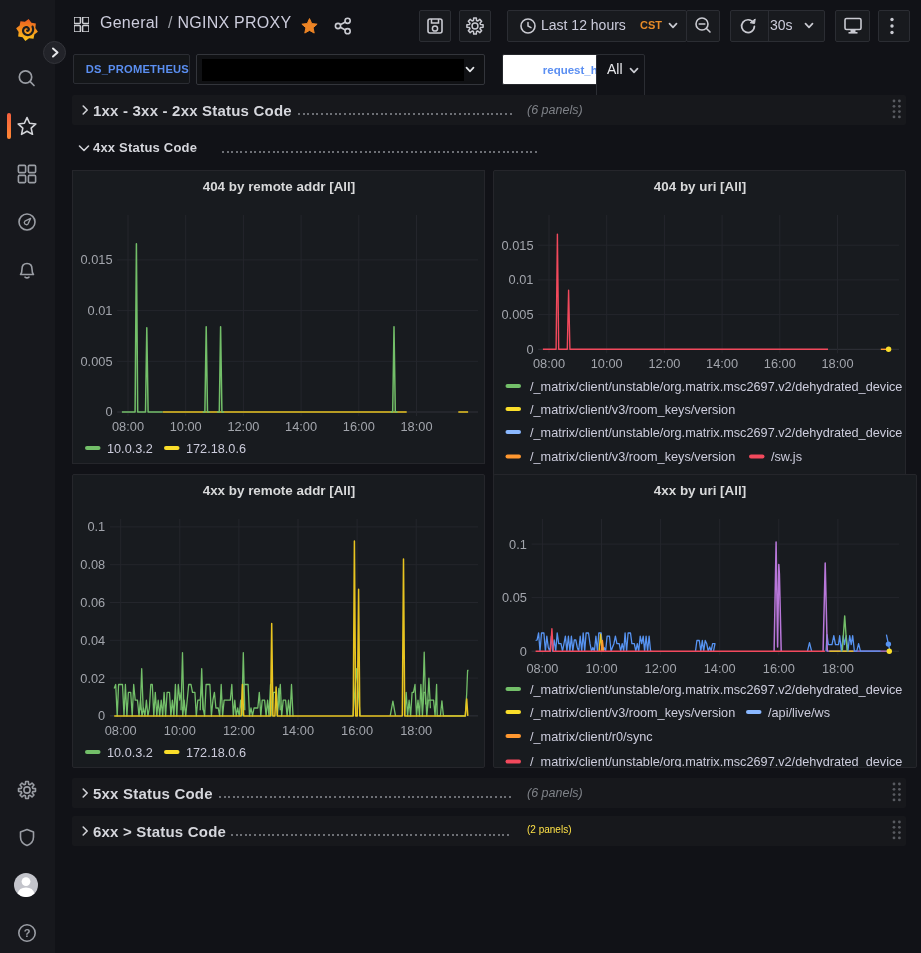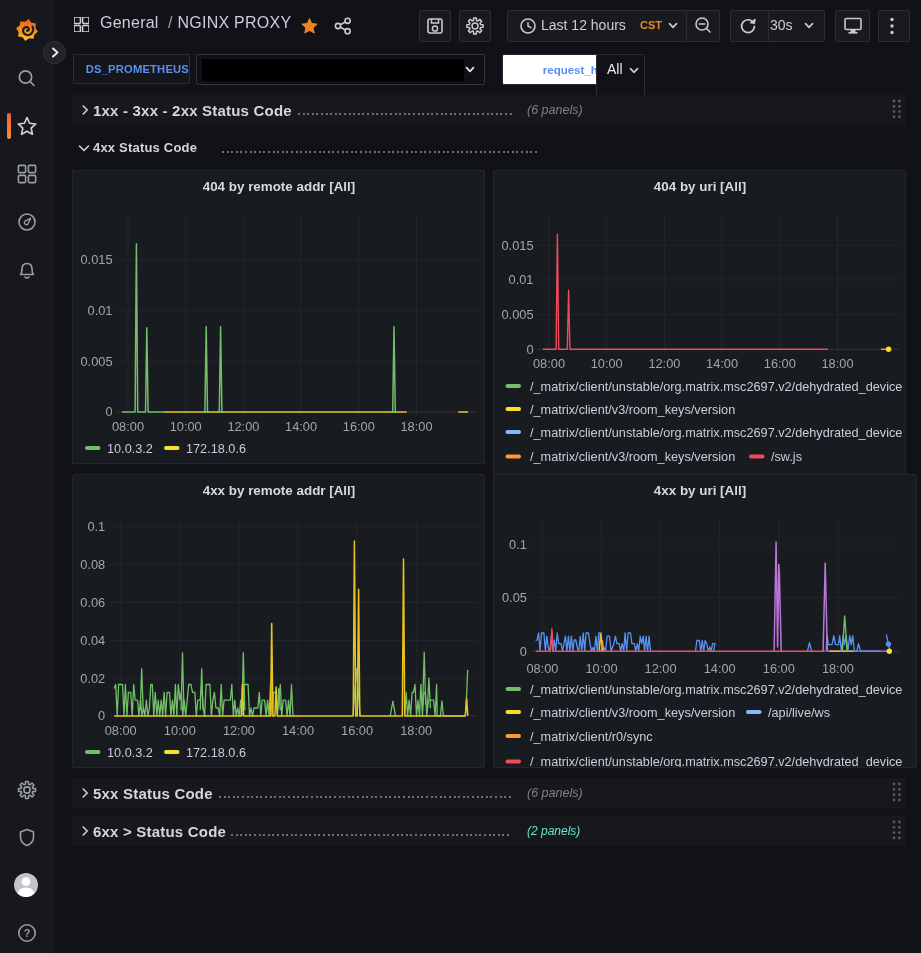--- a/index.html
+++ b/index.html
@@ -181,21 +181,21 @@
       <circle cx="2.0" cy="17.9" r="1.4" fill="#585a60"></circle>
       <circle cx="7.4" cy="17.9" r="1.4" fill="#585a60"></circle>
     </svg>
   </div>
 <div style="position:absolute;left:72px;top:816px;width:834px;height:30px;background:#17181c;border-radius:2px">
     <svg width="10" height="12" style="position:absolute;left:8px;top:9px" viewBox="0 0 10 12">
       <path d="M3.2 2 L7.2 6 L3.2 10" fill="none" stroke="#d0d1d6" stroke-width="1.6" stroke-linecap="round" stroke-linejoin="round"></path>
     </svg>
     <div style="position:absolute;left:21px;top:7px;font-size:15px;font-weight:700;color:#d5d6dc;letter-spacing:0.2px">6xx &gt; Status Code</div>
     <div style="position:absolute;left:159px;top:18px;width:281px;height:2.4px;background-image:repeating-linear-gradient(90deg,#6d6f75 0,#6d6f75 2px,transparent 2px,transparent 4.6px)"></div>
-    <div style="position:absolute;left:455px;top:8px;font-size:12px;font-style:italic;color:#5eead4">(2 panels)</div>
+    <div style="position:absolute;left:455px;top:8px;font-size:10px;color:#fde047">(2 panels)</div>
     <svg width="12" height="22" style="position:absolute;left:820px;top:4px">
       <circle cx="2.0" cy="2.0" r="1.4" fill="#585a60"></circle>
       <circle cx="7.4" cy="2.0" r="1.4" fill="#585a60"></circle>
       <circle cx="2.0" cy="7.3" r="1.4" fill="#585a60"></circle>
       <circle cx="7.4" cy="7.3" r="1.4" fill="#585a60"></circle>
       <circle cx="2.0" cy="12.6" r="1.4" fill="#585a60"></circle>
       <circle cx="7.4" cy="12.6" r="1.4" fill="#585a60"></circle>
       <circle cx="2.0" cy="17.9" r="1.4" fill="#585a60"></circle>
       <circle cx="7.4" cy="17.9" r="1.4" fill="#585a60"></circle>
     </svg>

